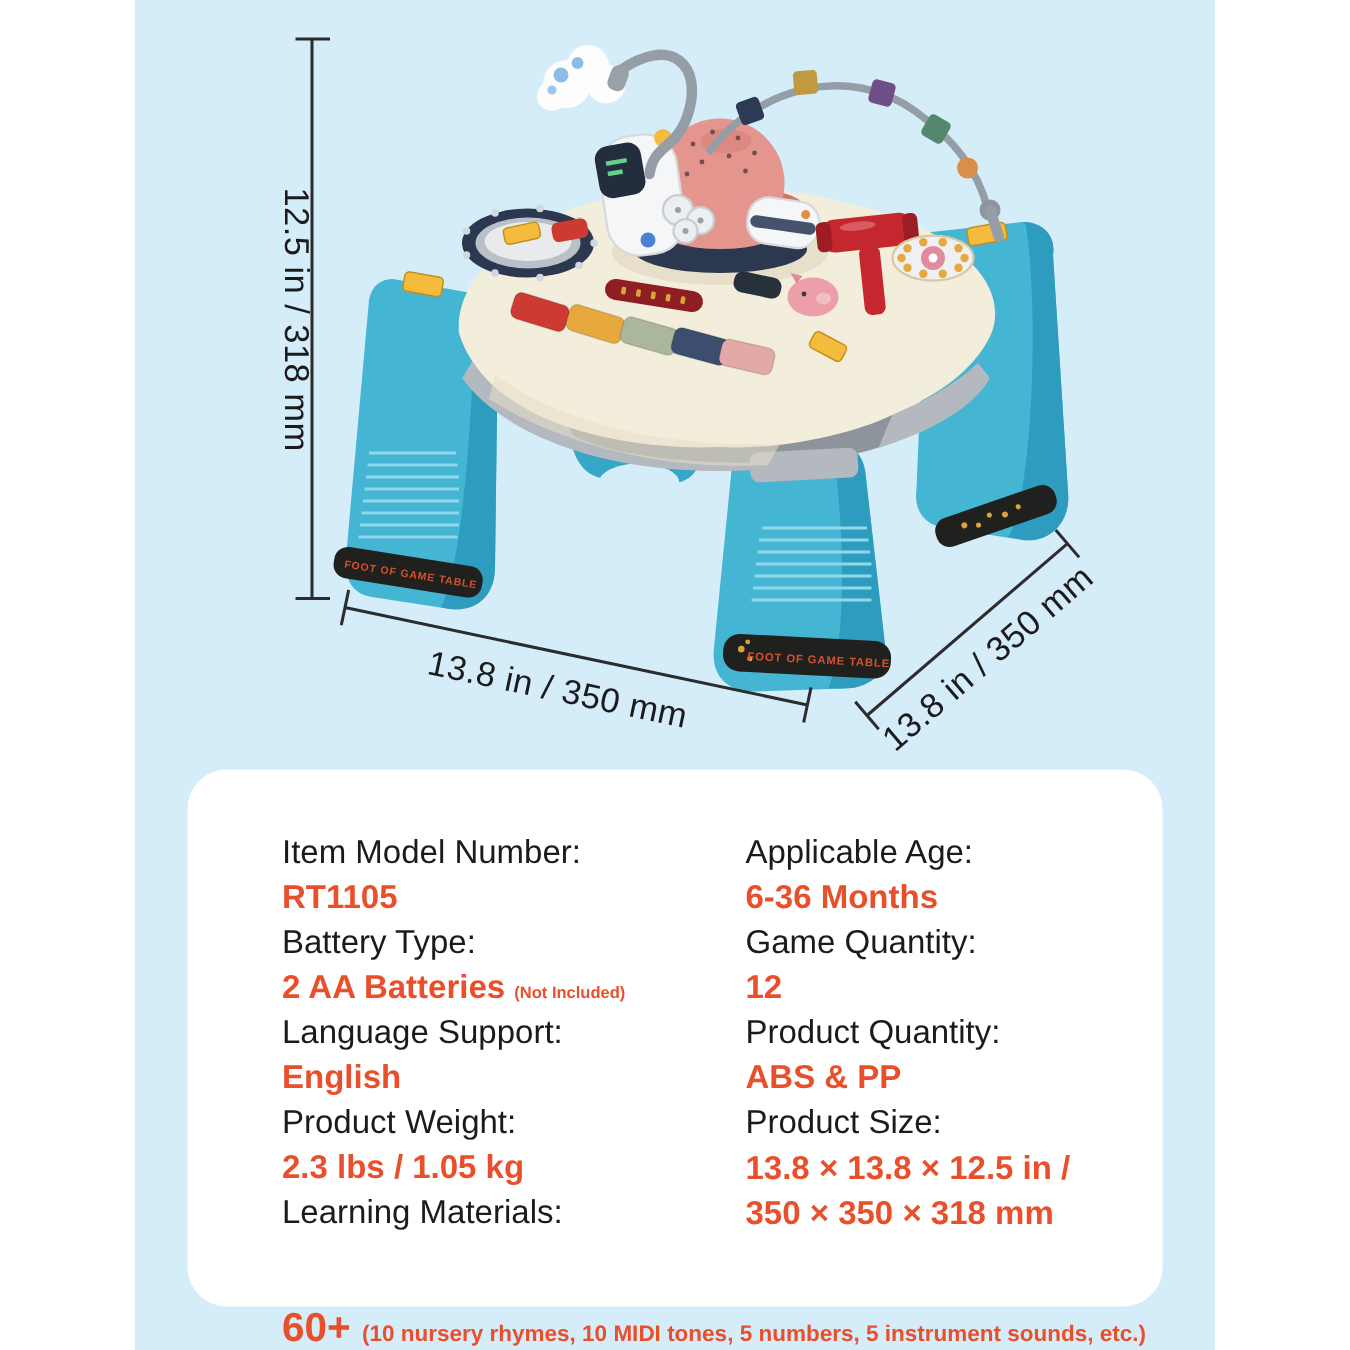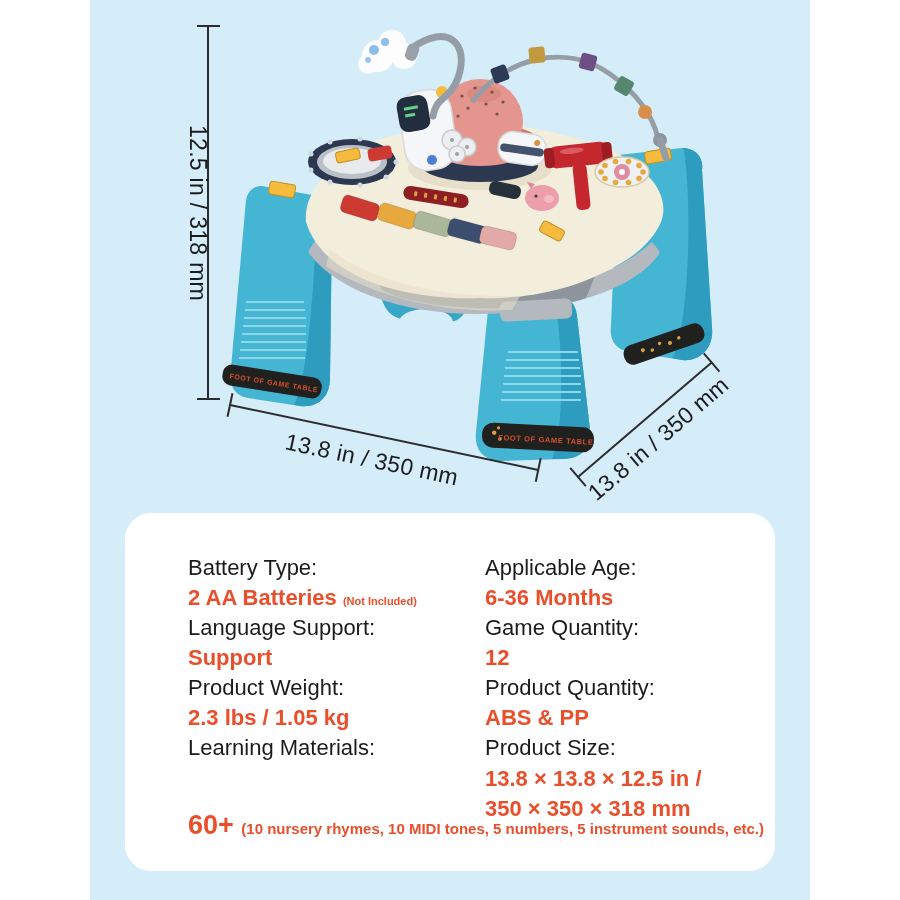--- a/index.html
+++ b/index.html
@@ -22,21 +22,21 @@
     font-family:"Liberation Sans",sans-serif;
     font-size:7px;font-weight:700;fill:var(--band_text,#d4512e);
     letter-spacing:.6px;
   }
   .spec-card{
     position:absolute;left:125px;top:513px;width:650px;height:358px;
     background:#fff;border-radius:26px;
   }
   .col{position:absolute;}
   .col-left{left:63px;top:39px;width:580px;}
-  .col-right{left:360px;top:39px;width:270px;}
+  .col-right{left:372px;top:39px;width:270px;}
   .spec-row{height:60px;}
   .spec-row.auto{height:auto;}
   .spec-label{
     display:block;font-size:22px;font-weight:500;line-height:32px;
     color:var(--text_dark,#1c1c1e);white-space:nowrap;
   }
   .spec-value{
     display:block;font-size:22px;font-weight:700;line-height:28px;
     color:var(--accent_orange,#ea4f2c);white-space:nowrap;
   }
@@ -315,26 +315,30 @@
         <line x1="176" y1="-12" x2="176" y2="12"></line>
         <text class="dim-text" stroke="none" text-anchor="middle" x="86" y="31">13.8 in / 350 mm</text>
       </g>
     </g>
   </svg>
 
   <section class="spec-card">
 
     <div class="col col-left">
       <div class="spec-row">
+        <span class="spec-label">Item Model Number:</span>
+        <span class="spec-value">RT1105</span>
+      </div>
+      <div class="spec-row">
         <span class="spec-label">Battery Type:</span>
         <span class="spec-value"><span>2 AA Batteries</span> <span class="spec-note">(Not Included)</span></span>
       </div>
       <div class="spec-row">
         <span class="spec-label">Language Support:</span>
-        <span class="spec-value">Support</span>
+        <span class="spec-value">English</span>
       </div>
       <div class="spec-row">
         <span class="spec-label">Product Weight:</span>
         <span class="spec-value">2.3 lbs / 1.05 kg</span>
       </div>
       <div class="spec-row auto">
         <span class="spec-label">Learning Materials:</span>
         <span class="spec-value big"><span>60+</span> <span class="spec-note" style="font-size:15px">(10 nursery rhymes, 10 MIDI tones, 5 numbers, 5 instrument sounds, etc.)</span></span>
       </div>
     </div>

